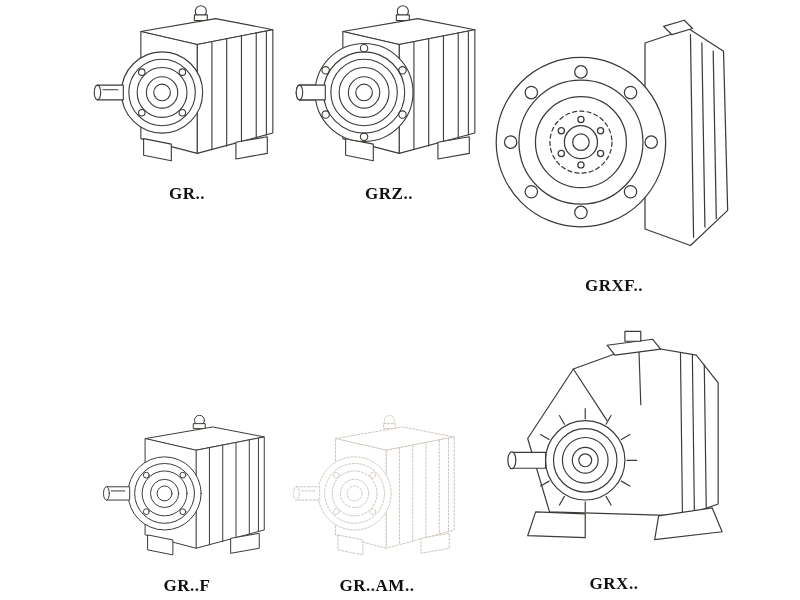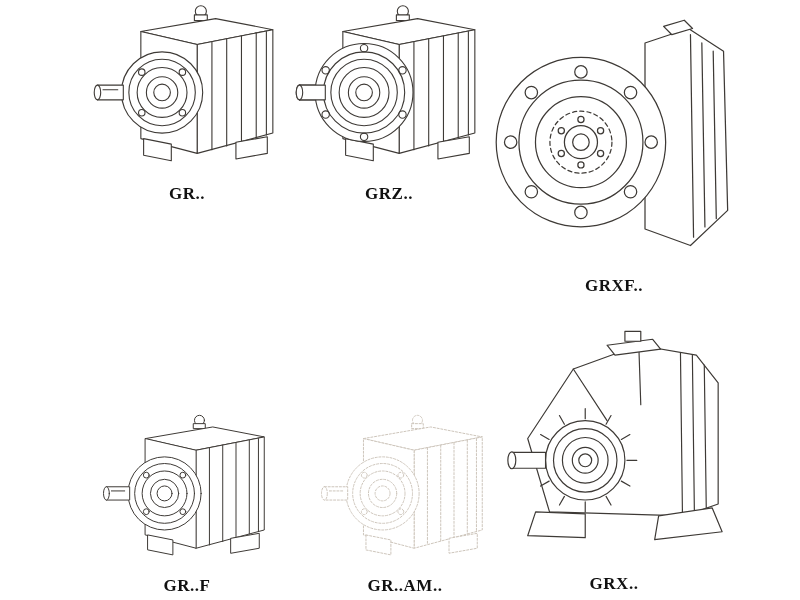--- a/index.html
+++ b/index.html
@@ -171,20 +171,20 @@
     <figcaption class="lbl">GRX..</figcaption>
   </figure>
 
   <figure class="fig" style="left:86px;top:412px;width:202px;height:186px">
     <svg viewBox="0 0 210 195" preserveAspectRatio="xMidYMid meet">
         <use href="#sym-r"></use>
       </svg>
     <figcaption class="lbl">GR..F</figcaption>
   </figure>
 
-  <figure class="fig ghost" style="left:304px;top:412px;width:202px;height:186px">
+  <figure class="fig ghost" style="left:276px;top:412px;width:202px;height:186px">
     <svg viewBox="0 0 210 195" preserveAspectRatio="xMidYMid meet">
         <use href="#sym-r"></use>
       </svg>
     <figcaption class="lbl">GR..AM..</figcaption>
   </figure>
 
 </div>
 
 </body></html>

